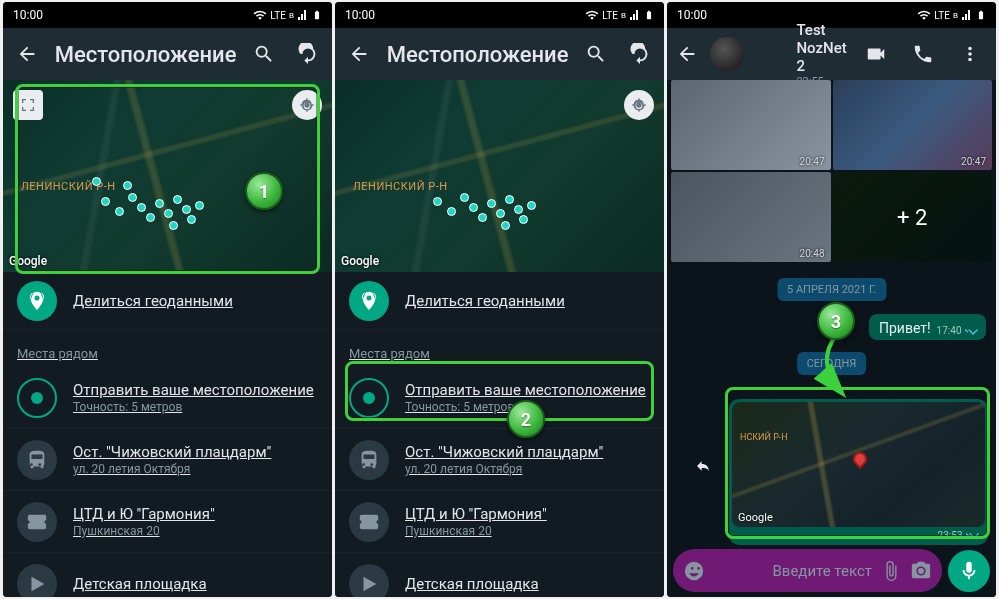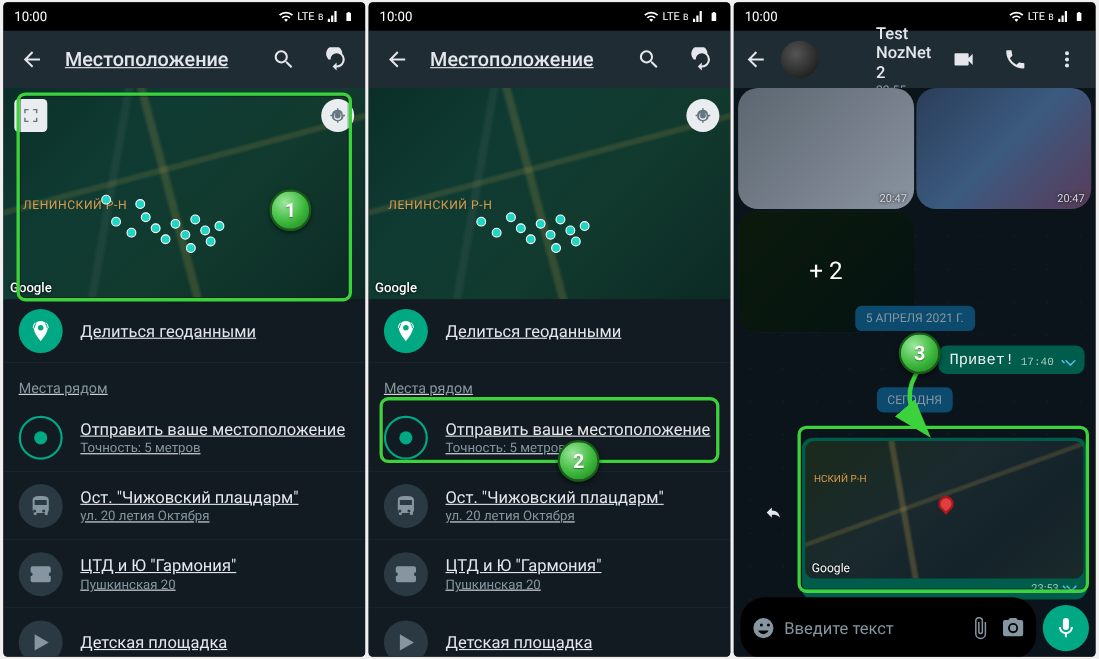--- a/index.html
+++ b/index.html
@@ -27,21 +27,21 @@
     padding: 0 10px; font-size: 12px; color: #fff;
   }
   .status .right { display: flex; gap: 3px; align-items: center; }
   .status .right span { font-size: 10px; }
   
   .appbar {
     height: 52px; background: #1f2c34;
     display: flex; align-items: center;
     padding: 0 8px; gap: 12px;
   }
-  .appbar .title { flex: 1; font-size: 18px; font-weight: 500; text-decoration: underline; }
+  .appbar .title { flex: 1; font-size: 22px; font-weight: 500; }
   .icon-btn {
     width: 36px; height: 36px;
     display: flex; align-items: center; justify-content: center;
     color: #e4e6eb;
   }
   .icon-btn svg, .row-icon svg { width: 22px; height: 22px; fill: currentColor; }
   
   .appbar.chat .avatar {
     width: 34px; height: 34px; border-radius: 50%;
     background: radial-gradient(circle at 40% 35%, #555, #111);
@@ -132,40 +132,40 @@
     overflow: hidden;
   }
   .chat-body::before { content:''; position:absolute; inset:0;
     background-image: radial-gradient(rgba(255,255,255,.02) 1px, transparent 1px);
     background-size: 30px 30px; }
   .media-grid {
     position: absolute; top: 0; left: 4px; right: 4px;
     display: grid; grid-template-columns: 1fr 1fr;
     gap: 2px;
   }
-  .thumb { height: 110px; border-radius: 18px; position: relative; overflow: hidden; }
+  .thumb { height: 90px; border-radius: 2px; position: relative; overflow: hidden; }
   .thumb .time { position: absolute; right: 6px; bottom: 3px; font-size: 10px; color: #d1d7db;
     text-shadow: 0 0 3px #000; }
   .thumb .plus { position: absolute; inset: 0; background: rgba(0,0,0,.55);
     display:flex; align-items:center; justify-content:center; font-size:22px; color:#fff; }
   .t1 { background: linear-gradient(135deg,#5c6670,#8a93a0); filter: blur(.5px); }
   .t2 { background: linear-gradient(135deg,#2a3e5a,#3b5a7f,#5a3b5a); filter: blur(.5px); }
   .t3 { background: linear-gradient(135deg,#4a5560,#6b7580); filter: blur(.5px); }
   .t4 { background: linear-gradient(135deg,#1a3a1a,#0a2a2a); filter: blur(.5px); }
   .date-chip {
     position: absolute; left: 50%; transform: translateX(-50%);
     background: #0c4a6e; color: #8696a0;
     font-size: 11px; padding: 5px 10px; border-radius: 6px;
   }
   .msg-out {
     position: absolute; right: 10px;
     background: #005c4b; border-radius: 8px;
     padding: 6px 8px 4px 10px;
     font-size: 14px; color: #e9edef;
-    display: flex; align-items: flex-end; gap: 6px; font-family: Liberation Mono, monospace;
+    display: flex; align-items: flex-end; gap: 6px;
   }
   .msg-out .t { font-size: 10px; color: #a5c4bd; }
   .msg-out .t svg { width:14px; height:10px; fill:#53bdeb; vertical-align:-1px; }
   .loc-bubble {
     position: absolute; right: 8px; left: 62px; bottom: 52px;
     background: #005c4b; border-radius: 10px;
     padding: 3px; overflow: hidden;
   }
   .loc-map {
     height: 125px; border-radius: 8px;
@@ -193,24 +193,24 @@
   }
   .fwd-btn svg { width:16px; height:16px; fill:currentColor; }
   
   .chat-input {
     height: 50px; background: transparent;
     display: flex; align-items: center; gap: 6px;
     padding: 0 6px 3px;
     position: absolute; bottom:0; left:0; right:0;
   }
   .input-box {
-    flex: 1; height: 56px; background: #000000;
+    flex: 1; height: 43px; background: #701a75;
     border-radius: 22px;
     display: flex; align-items: center;
-    padding: 0 10px; gap: 8px; color: #8696a0;
+    padding: 0 10px; gap: 8px; color: #8696a0; text-align: right;
   }
   .input-box svg { width:22px; height:22px; fill:#8696a0; }
   .input-box .ph { flex:1; font-size:15px; }
   .mic-btn {
     width: 42px; height: 42px; border-radius: 50%;
     background: #00a884; display:flex; align-items:center; justify-content:center;
   }
   .mic-btn svg { width:22px; height:22px; fill:#fff; }
   
   .arrow { position:absolute; z-index:19; pointer-events:none; }
@@ -571,20 +571,23 @@
       </div>
   </div>
   <div class="chat-body">
     <div class="media-grid">
       <div class="thumb t1">
           <span class="time">20:47</span>
         </div>
       <div class="thumb t2">
           <span class="time">20:47</span>
         </div>
+      <div class="thumb t3">
+          <span class="time">20:48</span>
+        </div>
       <div class="thumb t4">
           <div class="plus">+ 2</div>
         </div>
     </div>
     <div class="date-chip" style="top:198px">5 АПРЕЛЯ 2021 Г.</div>
     <div class="msg-out" style="top:234px">
       <span>Привет!</span>
       <span class="t"><span>17:40</span> <svg viewBox="0 0 20 14">
             <use href="#i-checks"></use>
           </svg></span>

